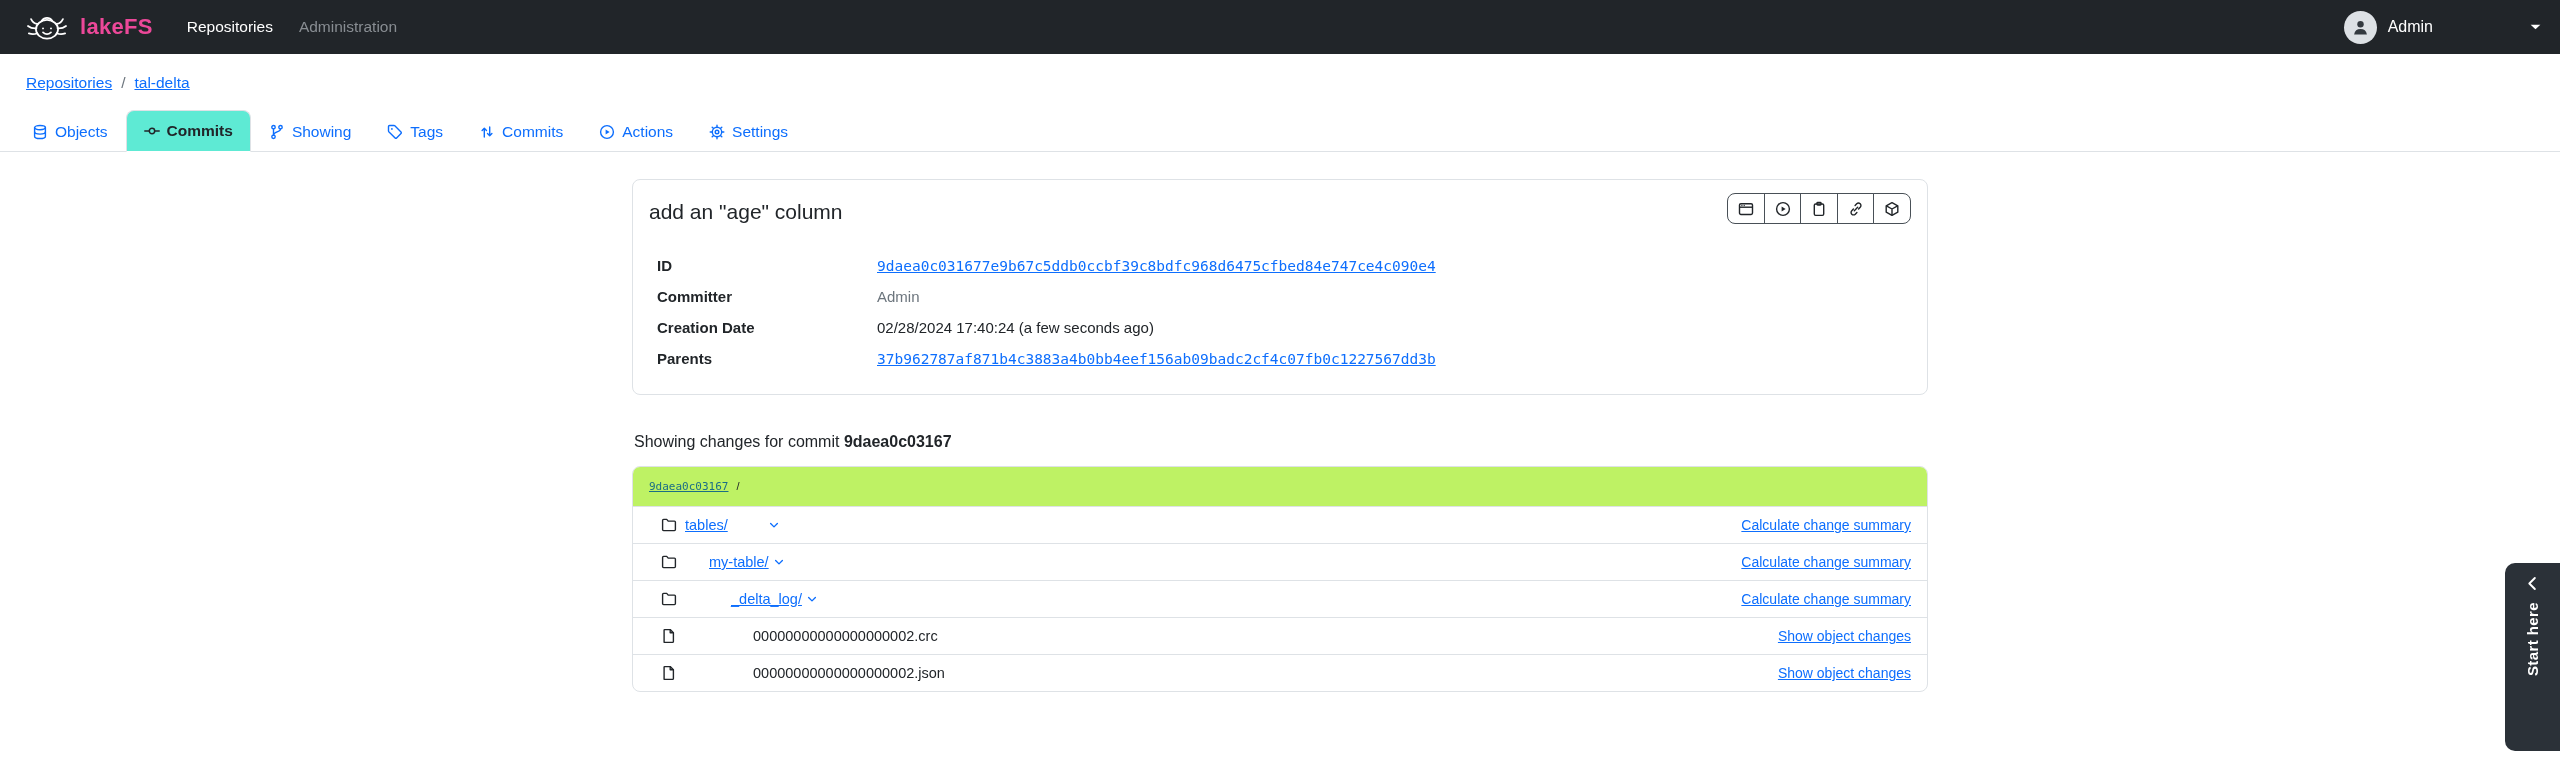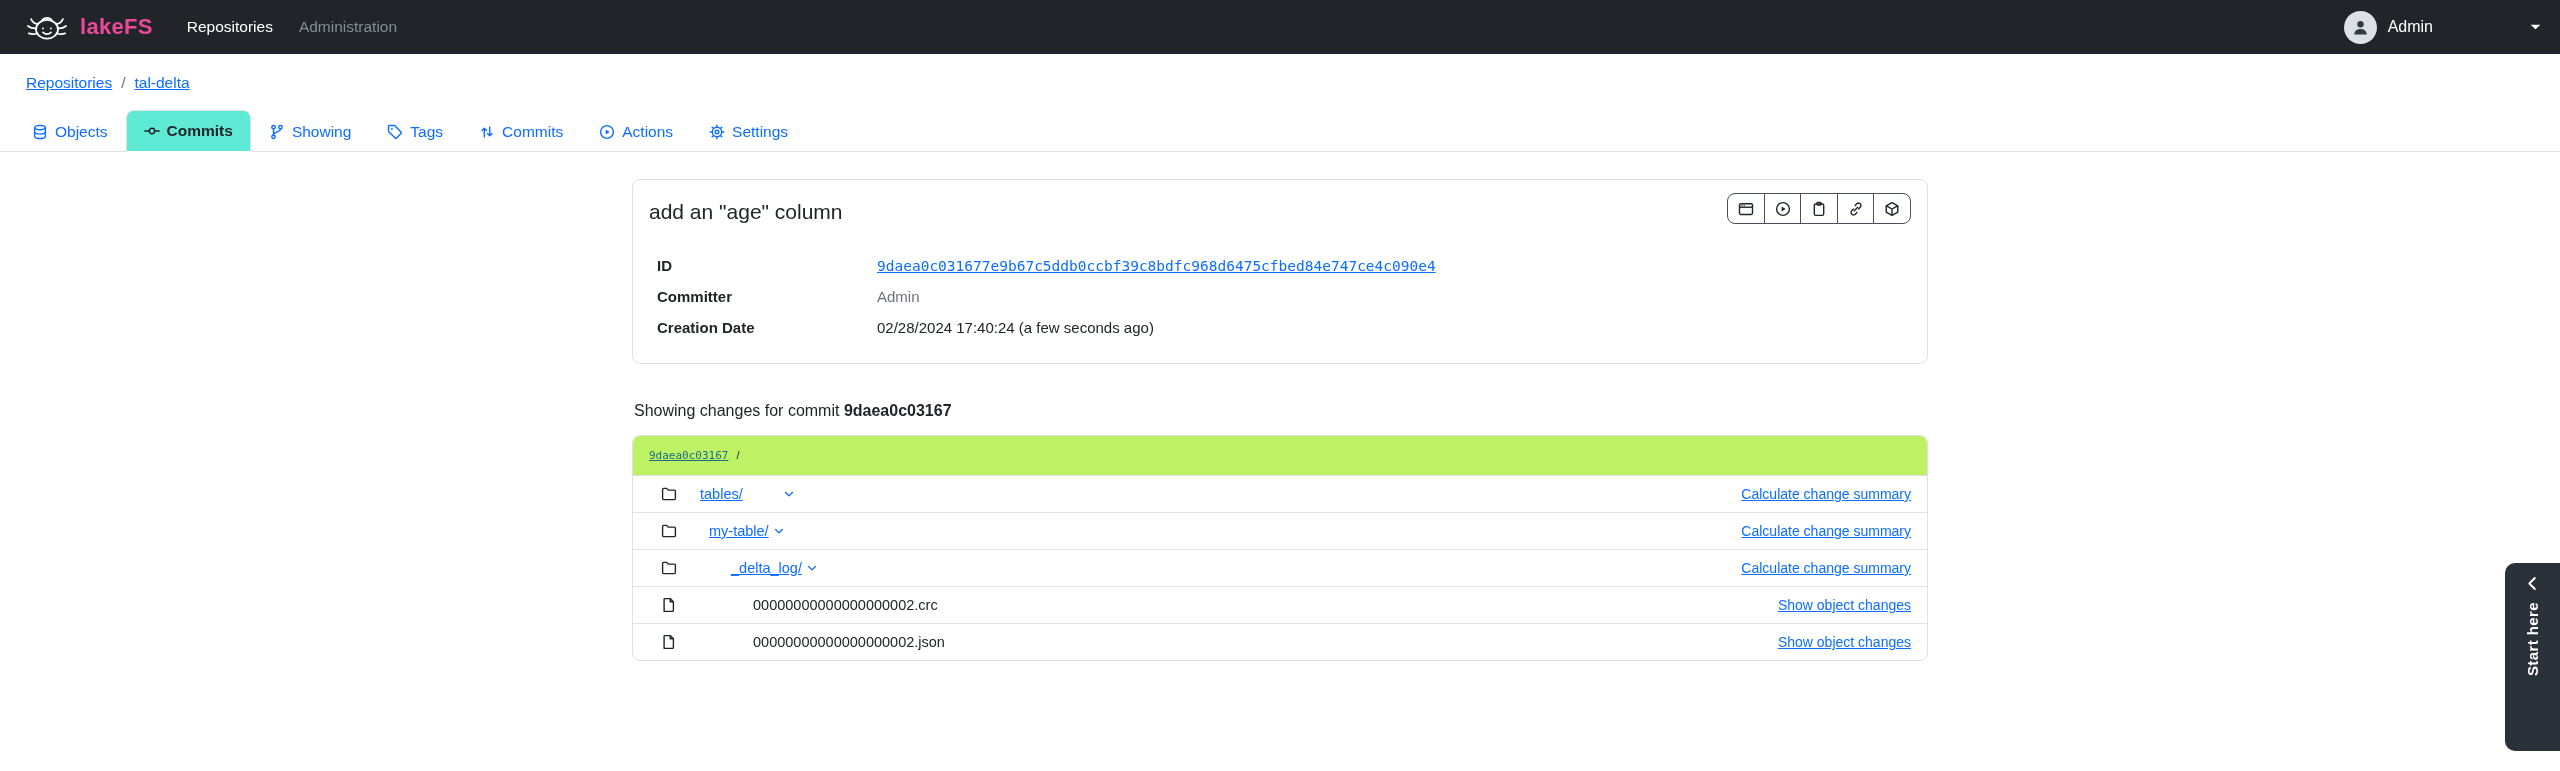--- a/index.html
+++ b/index.html
@@ -57,21 +57,21 @@
 
   
   .changes-card { overflow: hidden; }
   .changes-header { background: #bef264; border-bottom: 1px solid #dee2e6; padding: 13px 16px; font-size: 11px; }
   .teal-link { font-family: "DejaVu Sans Mono", monospace; color: #1b6e85; text-decoration: underline; cursor: pointer; }
   .crumb-suffix { color: #212529; margin-left: 5px; }
   .chg-row { display: flex; align-items: center; padding: 10px 16px 10px 28px; border-bottom: 1px solid #dee2e6; font-size: 14.5px; }
   .chg-row:last-child { border-bottom: none; }
   .chg-row .entry-icon { flex: 0 0 auto; color: #212529; }
   .entry-name { display: flex; align-items: center; gap: 4px; }
-  .lvl-0 { padding-left: 23px; gap: 40px; } .lvl-1 { padding-left: 32px; } .lvl-2 { padding-left: 54px; } .lvl-3 { padding-left: 76px; }
+  .lvl-0 { padding-left: 8px; gap: 40px; } .lvl-1 { padding-left: 32px; } .lvl-2 { padding-left: 54px; } .lvl-3 { padding-left: 76px; }
   .folder-link { color: #0d6efd; text-decoration: underline; cursor: pointer; }
   .file-name { color: #212529; }
   .row-action { margin-left: auto; color: #0d6efd; text-decoration: underline; font-size: 14px; cursor: pointer; }
 
   
   .start-here { position: fixed; right: 0; top: 563px; width: 55px; height: 188px; background: #2b3138;
                 border-radius: 10px 0 0 10px; display: flex; flex-direction: column; align-items: center;
                 padding-top: 12px; cursor: pointer; }
   .start-here-text { writing-mode: vertical-rl; transform: rotate(180deg); color: #fff; font-size: 15px;
                      font-weight: 600; letter-spacing: .4px; margin-top: 10px; }
@@ -230,20 +230,24 @@
         <span class="hash-link">9daea0c031677e9b67c5ddb0ccbf39c8bdfc968d6475cfbed84e747ce4c090e4</span>
       </div>
       <div class="meta-row">
         <span class="meta-label">Committer</span>
         <span class="meta-muted">Admin</span>
       </div>
       <div class="meta-row">
         <span class="meta-label">Creation Date</span>
         <span>02/28/2024 17:40:24 (a few seconds ago)</span>
       </div>
+      <div class="meta-row">
+        <span class="meta-label">Parents</span>
+        <span class="hash-link">37b962787af871b4c3883a4b0bb4eef156ab09badc2cf4c07fb0c1227567dd3b</span>
+      </div>
     </div>
   </div>
 
   <div class="showing">
     <span>Showing changes for commit</span>
     <strong>9daea0c03167</strong>
   </div>
 
   <div class="card changes-card">
     <div class="changes-header">

